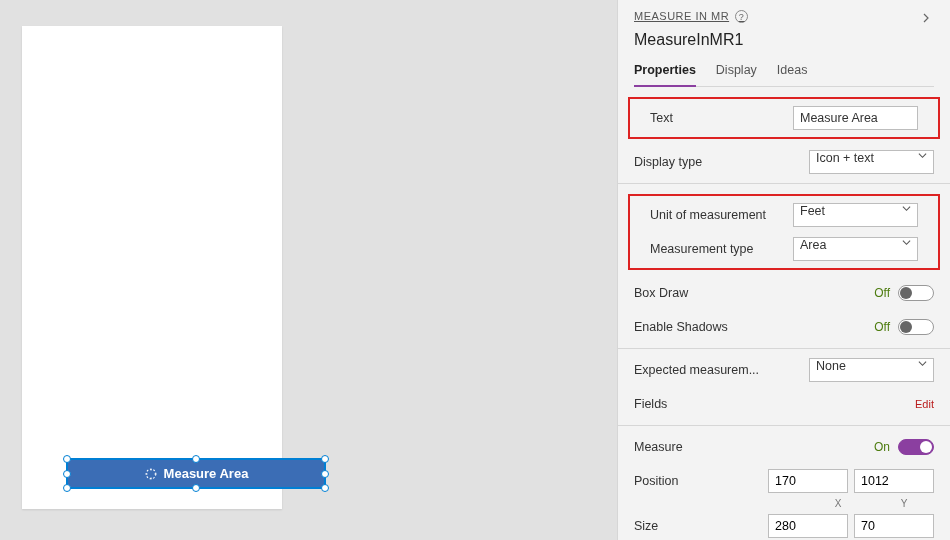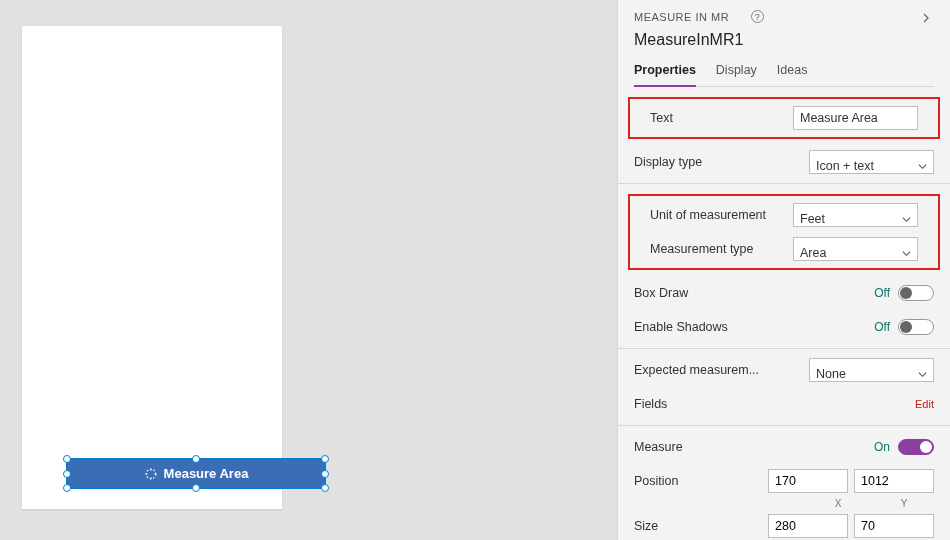--- a/index.html
+++ b/index.html
@@ -19,46 +19,46 @@
   .h-bl { left: -5px; bottom: -5px; }
   .h-br { right: -5px; bottom: -5px; }
   .h-tc { left: 50%; top: -5px; transform: translateX(-50%); }
   .h-bc { left: 50%; bottom: -5px; transform: translateX(-50%); }
   .h-ml { left: -5px; top: 50%; transform: translateY(-50%); }
   .h-mr { right: -5px; top: 50%; transform: translateY(-50%); }
 
   
   .props { position: absolute; right: 0; top: 0; width: 333px; height: 540px; background: #f3f3f3; border-left: 1px solid #d6d6d6; overflow-y: hidden; }
   .props-header { padding: 10px 16px 0 16px; }
-  .ctrl-type { font-size: 11px; letter-spacing: .5px; color: #555; display: flex; align-items: flex-end; gap: 22px; position: relative; }
+  .ctrl-type { font-size: 11px; letter-spacing: .5px; color: #555; display: flex; align-items: flex-start; gap: 6px; position: relative; text-decoration: underline; }
   .ctrl-type .chev { position: absolute; right: 2px; top: 2px; color: #555; }
   .help-icon { width: 13px; height: 13px; border: 1px solid #888; border-radius: 50%; display: inline-flex; align-items: center; justify-content: center; font-size: 9px; color: #666; }
   .ctrl-name { font-size: 16px; color: #232323; margin-top: 8px; }
   .tabs { display: flex; gap: 20px; margin-top: 14px; font-size: 12.5px; border-bottom: 1px solid #d6d6d6; }
   .tab { padding: 0 0 8px 0; color: #555; cursor: pointer; }
   .tab.active { color: #222; border-bottom: 2px solid #8b3fa0; font-weight: 600; margin-bottom: -1px; }
 
   .group { border-bottom: 1px solid #d6d6d6; padding: 4px 0; }
   .row { display: flex; align-items: center; padding: 5px 16px; min-height: 34px; }
   .row-label { flex: 1; font-size: 12.5px; color: #333; }
   .row-input { width: 125px; }
   .row-input input, .row-input .combo { width: 100%; height: 24px; font-size: 12.5px; padding: 0 6px; border: 1px solid #bdbdbd; background: #fff; color: #333; }
-  .combo { display: flex; align-items: flex-end; justify-content: space-between; cursor: pointer; }
+  .combo { display: flex; align-items: flex-start; justify-content: space-between; cursor: pointer; }
   .combo .chev { font-size: 10px; color: #555; }
 
   .highlight-box { border: 2px solid #d22; margin: 6px 10px; padding: 2px 0; }
   .highlight-box .row { padding: 5px 20px; }
 
   .toggle { width: 36px; height: 16px; border-radius: 10px; position: relative; cursor: pointer; }
   .toggle.off { background: #fff; border: 1px solid #999; }
   .toggle.off .knob { left: 1px; background: #666; }
   .toggle.on { background: #8b3fa0; border: 1px solid #8b3fa0; }
   .toggle.on .knob { right: 1px; background: #fff; }
   .toggle .knob { width: 12px; height: 12px; border-radius: 50%; position: absolute; top: 1px; }
-  .toggle-state { font-size: 12px; color: #0f766e; margin-right: 8px; }
+  .toggle-state { font-size: 12px; color: #4d7c0f; margin-right: 8px; }
   .toggle-wrap { display: flex; align-items: center; justify-content: flex-end; width: 125px; }
 
   .edit-link { color: #b91c1c; font-size: 11px; cursor: pointer; width: 125px; text-align: right; }
 
   .xy-row { display: flex; gap: 6px; }
   .xy-row .num { width: 80px; height: 24px; font-size: 12.5px; padding: 0 6px; border: 1px solid #bdbdbd; background: #fff; text-align: left; }
   .sublabels { display: flex; gap: 6px; justify-content: flex-end; padding-right: 16px; }
   .sublabels span { width: 60px; text-align: center; font-size: 10px; color: #777; }
 </style>
 </head>

